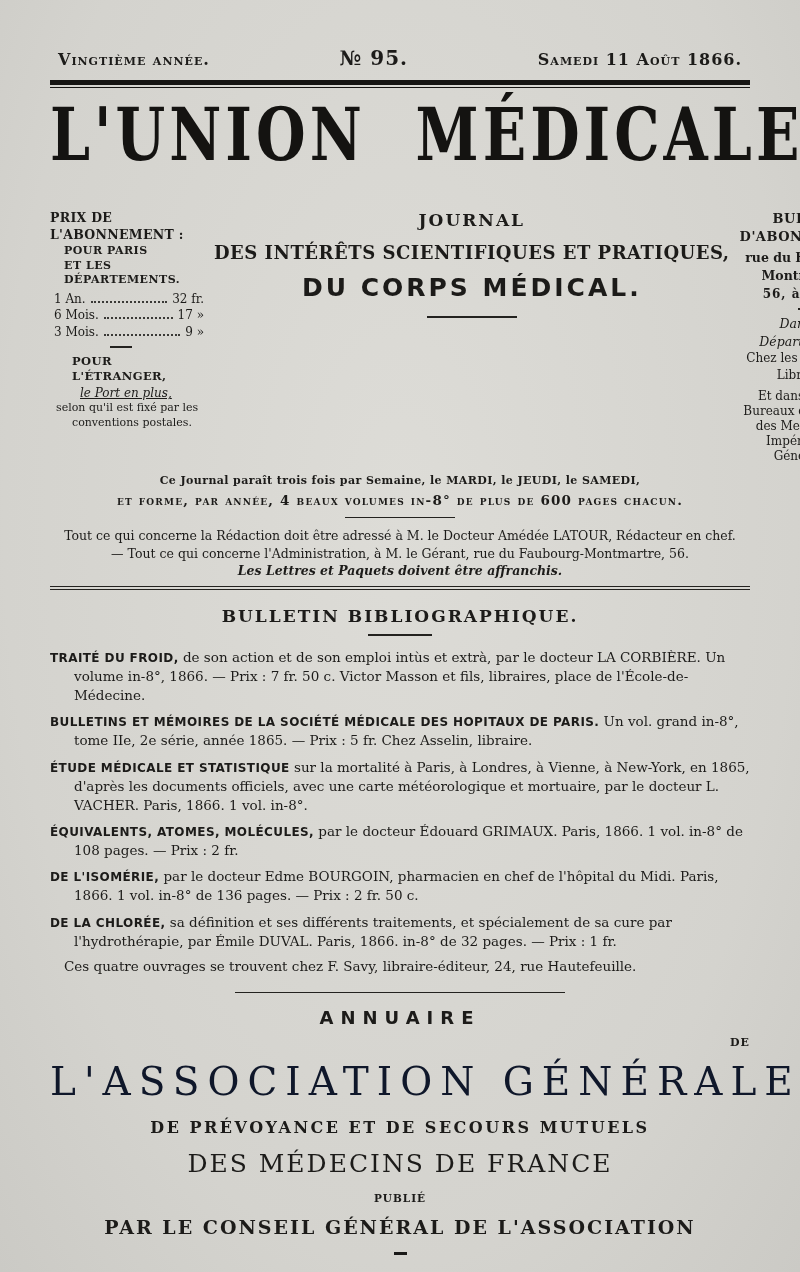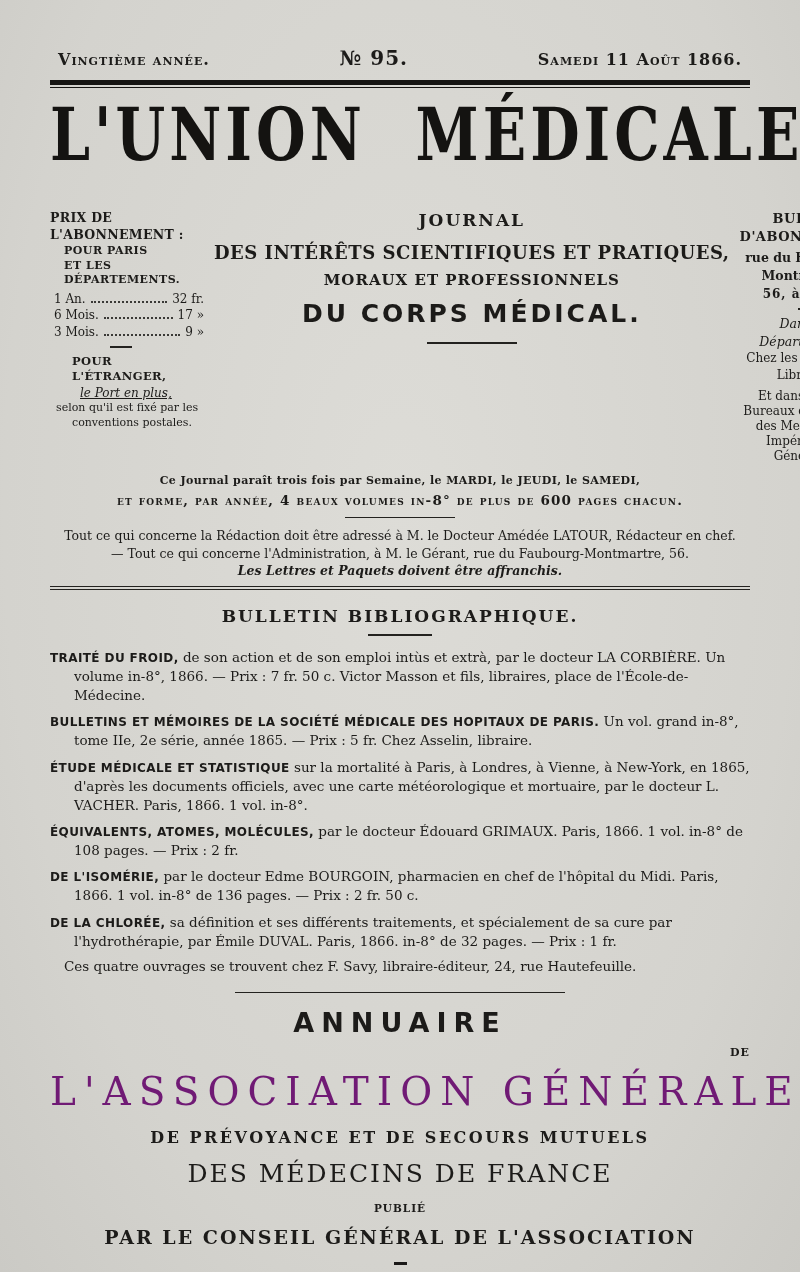--- a/index.html
+++ b/index.html
@@ -76,23 +76,23 @@
   .bulletin-title { text-align:center; font-weight:bold; font-size:17px; letter-spacing:2px; margin-top:16px; }
   .bulletin-rule { width:64px; height:1.5px; background:#23221f; margin:8px auto 12px auto; }
   .entries { font-size:13.5px; line-height:1.42; }
   .entry { padding-left:24px; text-indent:-24px; margin-bottom:7px; }
   .entry .lead { font-family:"DejaVu Sans", sans-serif; font-weight:bold; font-size:12px; letter-spacing:.4px; }
   .biblio-footer { font-size:13.5px; padding-left:14px; margin-top:2px; }
   .sep-rule { width:330px; height:1.5px; background:#23221f; margin:18px auto 14px auto; }
 
   
   .annuaire { text-align:center; }
-  .annuaire-title { font-family:"DejaVu Sans", sans-serif; font-weight:bold; font-size:27px; letter-spacing:7px; margin-top:8px; }
+  .annuaire-title { font-family:"DejaVu Sans", sans-serif; font-weight:bold; font-size:18px; letter-spacing:7px; margin-top:8px; }
   .annuaire-de { font-size:11px; font-weight:bold; letter-spacing:1px; margin-top:8px;text-align:right; }
-  .annuaire-assoc { font-size:39px; letter-spacing:8px; white-space:nowrap; margin-top:10px; color:#701a75; }
+  .annuaire-assoc { font-size:39px; letter-spacing:8px; white-space:nowrap; margin-top:10px; color:#0f172a; }
   .annuaire-line1 { font-weight:bold; font-size:16px; letter-spacing:2.5px; margin-top:14px; }
   .annuaire-line2 { font-size:25px; letter-spacing:2px; margin-top:12px; }
   .annuaire-publie { font-size:10.5px; font-weight:bold; letter-spacing:1px; margin-top:14px; }
   .annuaire-line3 { font-weight:bold; font-size:19px; letter-spacing:2px; margin-top:12px; }
   .tiny-dash { width:13px; height:3px; background:#1a1918; margin:14px auto; }
 </style>
 </head>
 <body>
 
 <div class="sheet">
@@ -137,21 +137,20 @@
       <div class="dash-sep"></div>
       <div class="foreign-title">POUR L'ÉTRANGER,</div>
       <div class="foreign-italic">le Port en plus,</div>
       <div class="foreign-note">selon qu'il est fixé par les</div>
       <div class="foreign-note2">conventions postales.</div>
     </div>
 
     <div class="col-mid">
       <div class="journal-word">JOURNAL</div>
       <div class="journal-line1">DES INTÉRÊTS SCIENTIFIQUES ET PRATIQUES,</div>
-      <div class="journal-line2">MORAUX ET PROFESSIONNELS</div>
       <div class="journal-line3">DU CORPS MÉDICAL.</div>
       <div class="mid-short-rule"></div>
     </div>
 
     <div class="col-right">
       <div class="bureau-title">BUREAU D'ABONNEMENT</div>
       <div class="bureau-addr1">rue du Faubourg-Montmartre,</div>
       <div class="bureau-addr2">56, à Paris.</div>
       <div class="bureau-dash"></div>
       <div class="bureau-dept">Dans les Départements,</div>

